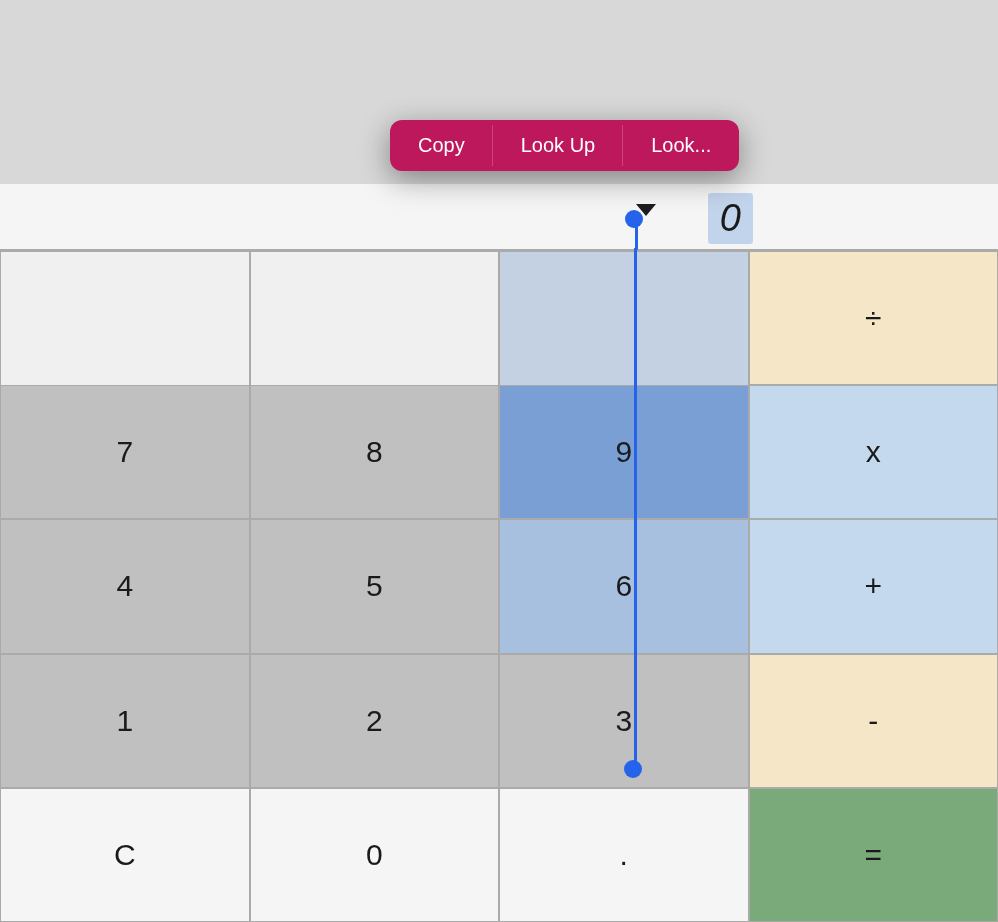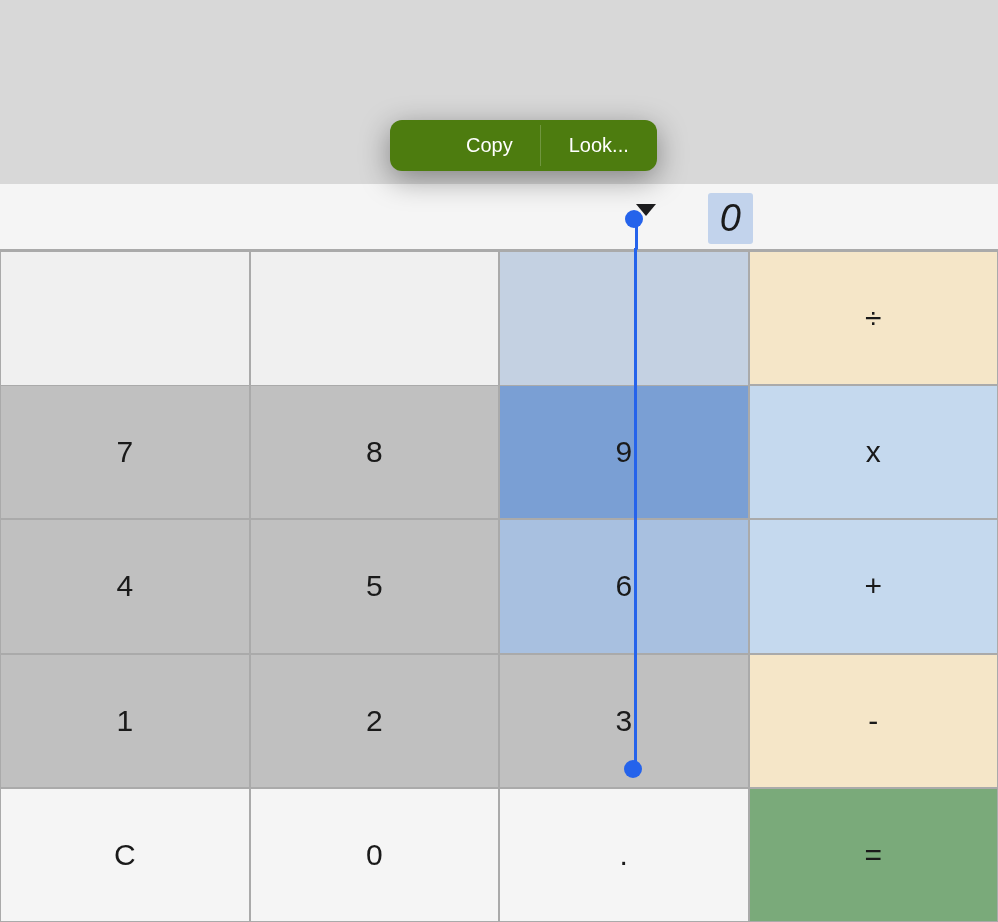--- a/index.html
+++ b/index.html
@@ -21,26 +21,25 @@
       border-bottom: 1.5px solid #aaa;
       position: relative;
     }
 
     
     .context-menu {
       position: absolute;
       top: 120px;
       left: 390px;
       display: flex;
-      background: #4d7c0f;
+      background: #be185d;
       border-radius: 12px;
       overflow: hidden;
       z-index: 100;
       box-shadow: 0 8px 30px rgba(0,0,0,0.4);
-      padding-left: 48px;
     }
 
     .context-menu-item {
       padding: 14px 28px;
       color: #ffffff;
       font-size: 20px;
       font-weight: 400;
       cursor: pointer;
       white-space: nowrap;
       position: relative;
@@ -222,20 +221,21 @@
       color: #1a1a1a;
     }
   </style>
 </head>
 <body>
 
 <div class="top-area">
 
   <div class="context-menu">
     <div class="context-menu-item">Copy</div>
+    <div class="context-menu-item">Look Up</div>
     <div class="context-menu-item">Look...</div>
   </div>
 
   <div class="context-menu-arrow"></div>
 
   <div class="blue-dot-top"></div>
 
   <div class="cursor-top"></div>
 
   <div class="display-area">

